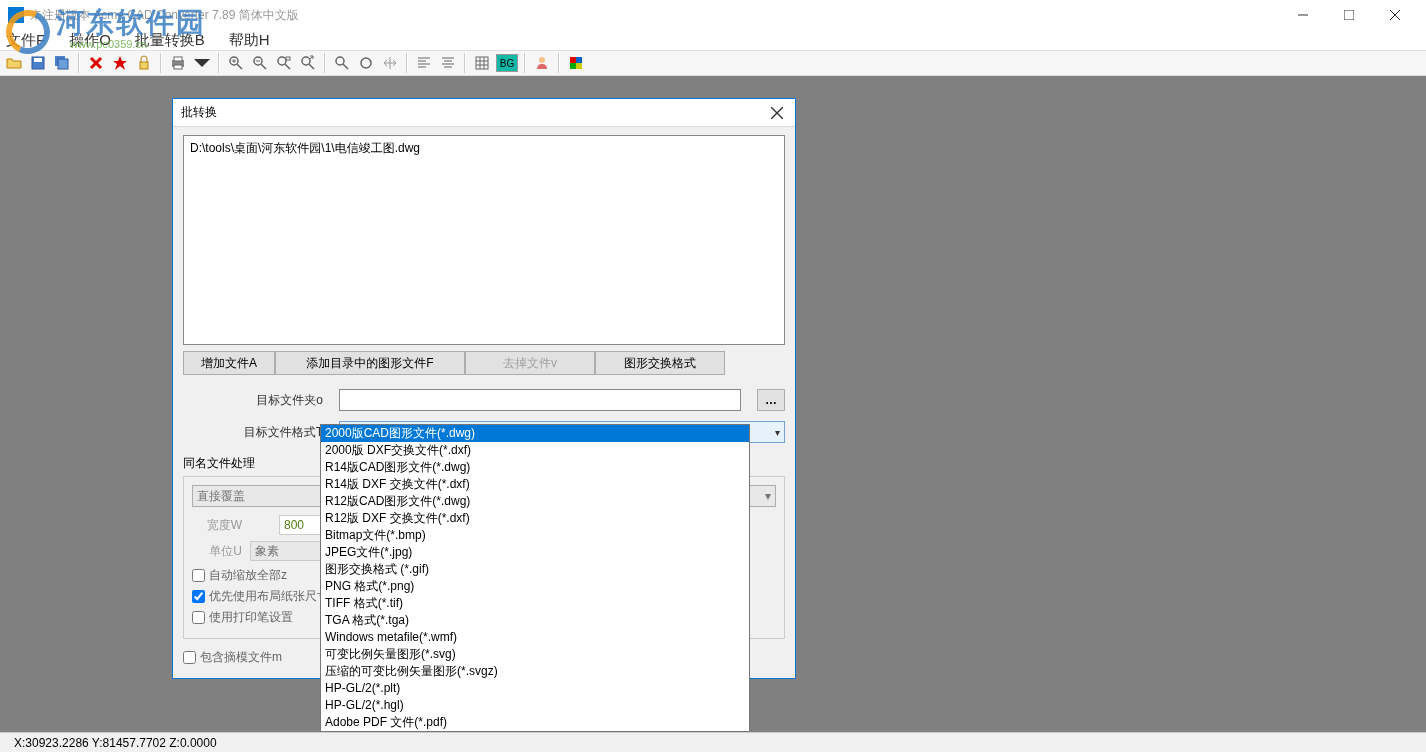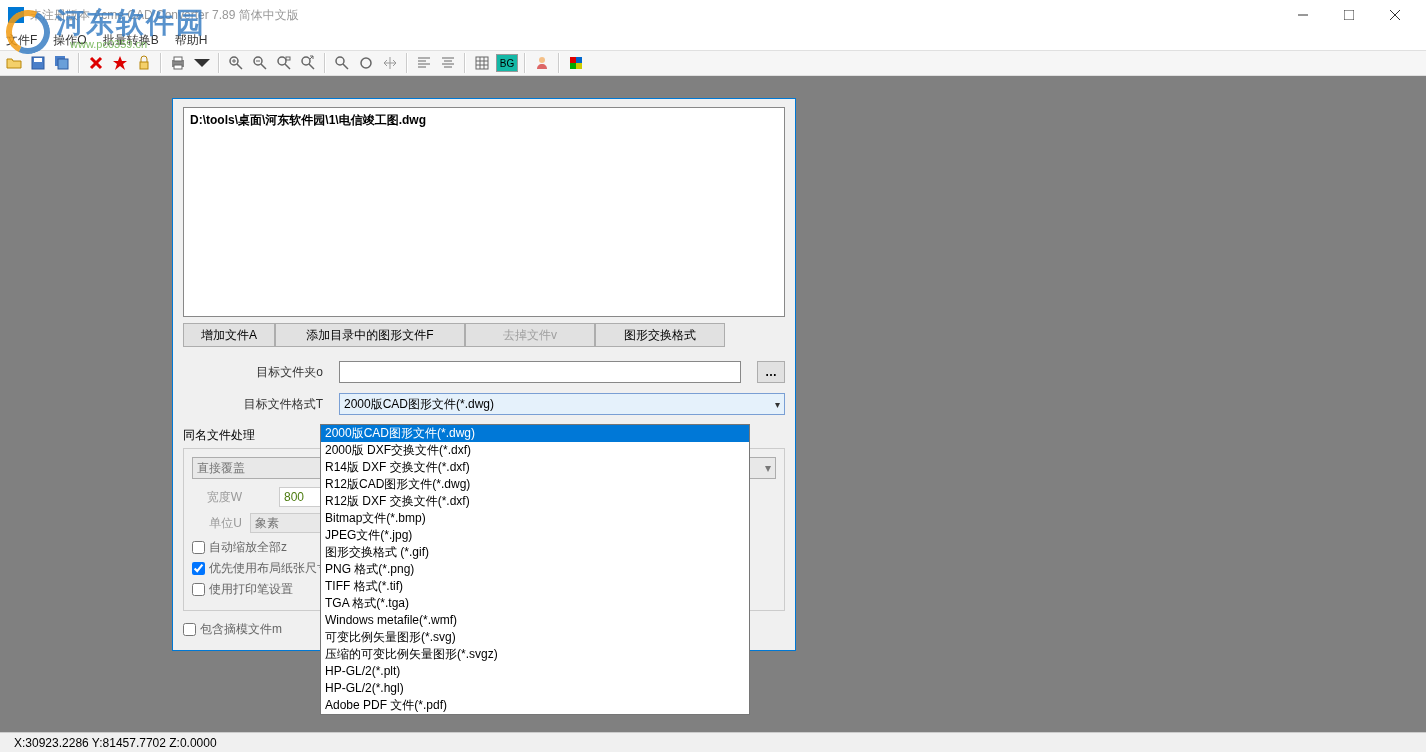--- a/index.html
+++ b/index.html
@@ -7,41 +7,41 @@
 
 
 .titlebar { height: 30px; background: #fff; display: flex; align-items: center; padding: 0 8px; color: #999; font-size: 12px; position: relative; }
 .titlebar .appicon { width: 16px; height: 16px; background: #0078d4; margin-right: 6px; }
 .titlebar .title { flex: 1; }
 .titlebar .winbtns { display: flex; }
 .titlebar .winbtn { width: 46px; height: 30px; display: flex; align-items: center; justify-content: center; color: #333; }
 .titlebar .winbtn svg { width: 10px; height: 10px; }
 
 
-.menubar { height: 20px; display: flex; align-items: center; padding: 0 6px; font-size: 12px; gap: 16px; color: #333; }
+.menubar { height: 20px; display: flex; align-items: center; padding: 0 6px; font-size: 15px; gap: 24px; color: #333; }
 .menubar .menuitem { cursor: default; }
 
 
 .toolbar { height: 26px; border-top: 1px solid #e0e0e0; border-bottom: 1px solid #e0e0e0; display: flex; align-items: center; padding: 0 4px; gap: 4px; background: #f6f6f6; }
 .toolbar .tbtn { width: 20px; height: 20px; display: flex; align-items: center; justify-content: center; }
 .toolbar .tbtn svg { width: 16px; height: 16px; }
 .toolbar .sep { width: 2px; height: 20px; border-left: 1px solid #ccc; border-right: 1px solid #fff; margin: 0 2px; }
 .toolbar .bgbtn { width: 22px; height: 18px; border: 1px solid #999; font-size: 10px; display: flex; align-items: center; justify-content: center; background: #14b8a6; }
 
 
 .workarea { position: absolute; top: 76px; left: 0; right: 0; bottom: 20px; background: #808080; }
 
 
 .dialog { position: absolute; left: 172px; top: 98px; width: 624px; background: #f0f0f0; border: 1px solid #0078d4; }
 .dlg-title { height: 28px; background: #fff; display: flex; align-items: center; padding: 0 8px; font-size: 12px; border-bottom: 1px solid #ddd; }
 .dlg-title .t { flex: 1; }
 .dlg-title .x { width: 20px; height: 20px; display: flex; align-items: center; justify-content: center; cursor: pointer; }
 .dlg-body { padding: 8px 10px; }
 
-.file-list { width: 100%; height: 210px; background: #fff; border: 1px solid #888; padding: 4px 6px; font-size: 12px; overflow: auto; font-weight: bold; }
+.file-list { width: 100%; height: 210px; background: #fff; border: 1px solid #888; padding: 4px 6px; font-size: 12px; overflow: auto; }
 
 .btn-row { display: flex; margin-top: 6px; }
 .btn { height: 24px; border: 1px solid #adadad; background: #e1e1e1; font-size: 12px; display: flex; align-items: center; justify-content: center; cursor: default; }
 .btn.disabled { color: #a0a0a0; }
 
 .field-row { display: flex; align-items: center; margin-top: 10px; gap: 16px; }
 .field-label { font-size: 12px; color: #333; text-align: right; }
 .text-input { height: 22px; border: 1px solid #888; background: #fff; flex: 1; padding: 0 4px; font-size: 12px; }
 .browse-btn { width: 28px; height: 22px; border: 1px solid #adadad; background: #e1e1e1; display: flex; align-items: center; justify-content: center; font-weight: bold; }
 
@@ -251,20 +251,29 @@
   <div class="ring"></div>
   <div style="margin-left:56px;">
     <span class="logo-text">河东软件园</span>
   </div>
   <div class="url">www.pc0359.cn</div>
 </div>
 
 <div class="workarea"></div>
 
 <div class="dialog">
+  <div class="dlg-title">
+    <div class="t">批转换</div>
+    <div class="x">
+        <svg width="12" height="12" viewBox="0 0 10 10">
+          <line x1="0" y1="0" x2="10" y2="10" stroke="#333" stroke-width="1.2"></line>
+          <line x1="10" y1="0" x2="0" y2="10" stroke="#333" stroke-width="1.2"></line>
+        </svg>
+      </div>
+  </div>
   <div class="dlg-body">
     <div class="file-list">
       <div>D:\tools\桌面\河东软件园\1\电信竣工图.dwg</div>
     </div>
 
     <div class="btn-row">
       <div class="btn" style="width:92px">增加文件A</div>
       <div class="btn" style="width:190px">添加目录中的图形文件F</div>
       <div class="btn disabled" style="width:130px">去掉文件v</div>
       <div class="btn" style="width:130px">图形交换格式</div>
@@ -323,20 +332,21 @@
     <div class="chk-row" style="margin-top:10px">
       <input type="checkbox" style="">
       <span>包含摘模文件m</span>
     </div>
   </div>
 </div>
 
 <div class="dropdown">
   <div class="item sel">2000版CAD图形文件(*.dwg)</div>
   <div class="item">2000版 DXF交换文件(*.dxf)</div>
+  <div class="item">R14版CAD图形文件(*.dwg)</div>
   <div class="item">R14版 DXF 交换文件(*.dxf)</div>
   <div class="item">R12版CAD图形文件(*.dwg)</div>
   <div class="item">R12版 DXF 交换文件(*.dxf)</div>
   <div class="item">Bitmap文件(*.bmp)</div>
   <div class="item">JPEG文件(*.jpg)</div>
   <div class="item">图形交换格式 (*.gif)</div>
   <div class="item">PNG 格式(*.png)</div>
   <div class="item">TIFF 格式(*.tif)</div>
   <div class="item">TGA 格式(*.tga)</div>
   <div class="item">Windows metafile(*.wmf)</div>

